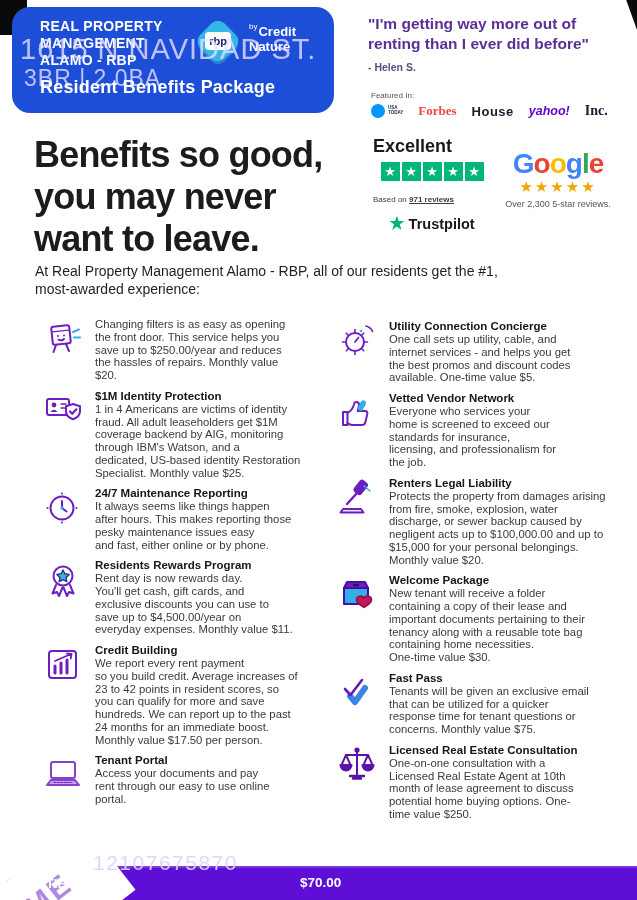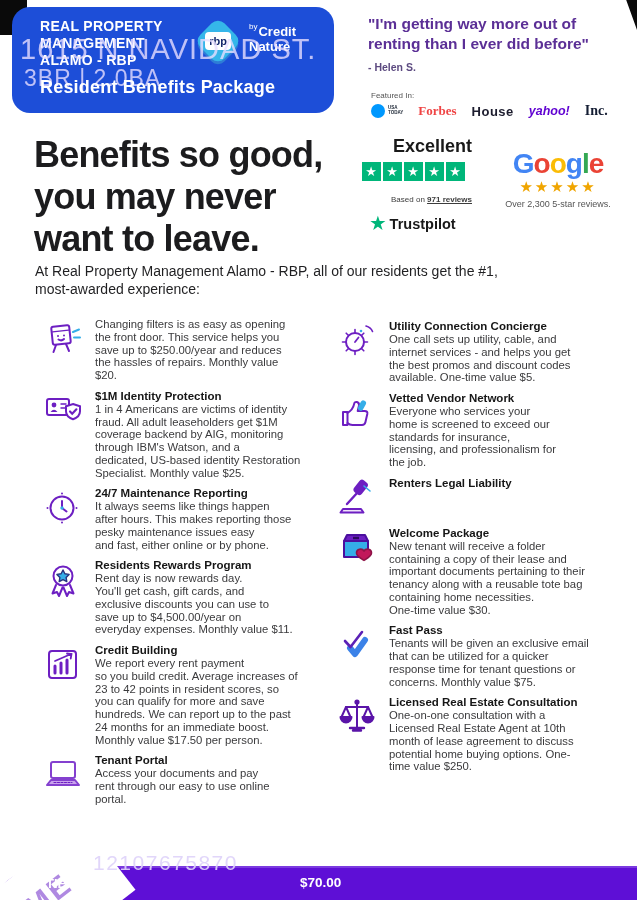--- a/index.html
+++ b/index.html
@@ -46,21 +46,21 @@
   .featured-label { font-size:8px; color:#555; margin-bottom:3px; }
   .logo-row { display:flex; align-items:center; gap:15px; }
   .usa-today { display:flex; align-items:center; gap:3px; }
   .usa-circle { width:14px; height:14px; border-radius:50%; background:#0098fe; }
   .usa-text { font-size:4.5px; font-weight:bold; color:#1a2433; line-height:1.1; }
   .logo-forbes { font-family:"Liberation Serif", serif; font-weight:bold; font-size:13px; color:#ef4444; }
   .logo-house { font-weight:bold; font-size:13px; color:#1c1c2e; letter-spacing:.5px; }
   .logo-yahoo { font-weight:bold; font-size:12.5px; color:#5f01d1; font-style:italic; }
   .logo-inc { font-family:"Liberation Serif", serif; font-weight:bold; font-size:14px; color:#141d33; }
   
-  .trustpilot-block { position:absolute; left:354px; top:136px; width:118px; text-align:right; }
+  .trustpilot-block { position:absolute; left:373px; top:136px; width:118px; text-align:left; }
   .excellent { font-size:18px; font-weight:bold; color:#191919; margin-bottom:5px; }
   .tp-stars { display:flex; gap:2px; justify-content:center; }
   .tp-star { width:19px; height:19px; background:#00b67a; color:#fff; font-size:13px;
              display:flex; align-items:center; justify-content:center; }
   .based-on { font-size:8px; color:#3c3c3c; margin-top:14px; }
   .based-on b { text-decoration:underline; }
   .tp-brand { margin-top:9px; font-size:14.5px; font-weight:bold; color:#191919;
               display:flex; align-items:center; justify-content:center; gap:4px; }
   .tp-brand-star { color:#00b67a; font-size:17px; }
   .google-block { position:absolute; left:488px; top:148px; width:140px; text-align:center; }
@@ -336,20 +336,26 @@
 
     <div class="benefit">
       <svg class="benefit-icon" viewBox="0 0 42 42" fill="none" stroke="#6d1fc2" stroke-width="2" stroke-linecap="round" stroke-linejoin="round">
         <rect x="21" y="4" width="8" height="13" rx="2.5" transform="rotate(38 25 10)" fill="#6d1fc2"></rect>
         <path d="M22 15 L11 27" stroke-width="2.4"></path>
         <path d="M28 9 l6 5" stroke="#35aee8" stroke-width="1.6"></path>
         <path d="M7 32 h18 l2.5 3.5 H4.5 z" fill="#f0e3fa"></path>
       </svg>
       <div class="benefit-text">
         <div class="benefit-title">Renters Legal Liability</div>
+        <div class="benefit-body">Protects the property from damages arising
+from fire, smoke, explosion, water
+discharge, or sewer backup caused by
+negligent acts up to $100,000.00 and up to
+$15,000 for your personal belongings.
+Monthly value $20.</div>
       </div>
     </div>
 
     <div class="benefit">
       <svg class="benefit-icon" viewBox="0 0 42 42" fill="none" stroke="#4b0f9e" stroke-width="2" stroke-linejoin="round">
         <path d="M8 14 h24 v16 H8 z" fill="#35aee8"></path>
         <path d="M8 14 l3 -6 h18 l3 6 z" fill="#6d1fc2"></path>
         <path d="M17 11 h6" stroke="#2b0a5e" stroke-width="2.4"></path>
         <path d="M28 24 c2 -3.2 7.5 -2 7.5 2 c0 3 -4 5.2 -7.5 7.4 c-3.5 -2.2 -7.5 -4.4 -7.5 -7.4 c0 -4 5.5 -5.2 7.5 -2 z" fill="#c2185b" stroke="#8e1347" stroke-width="1.6"></path>
       </svg>

